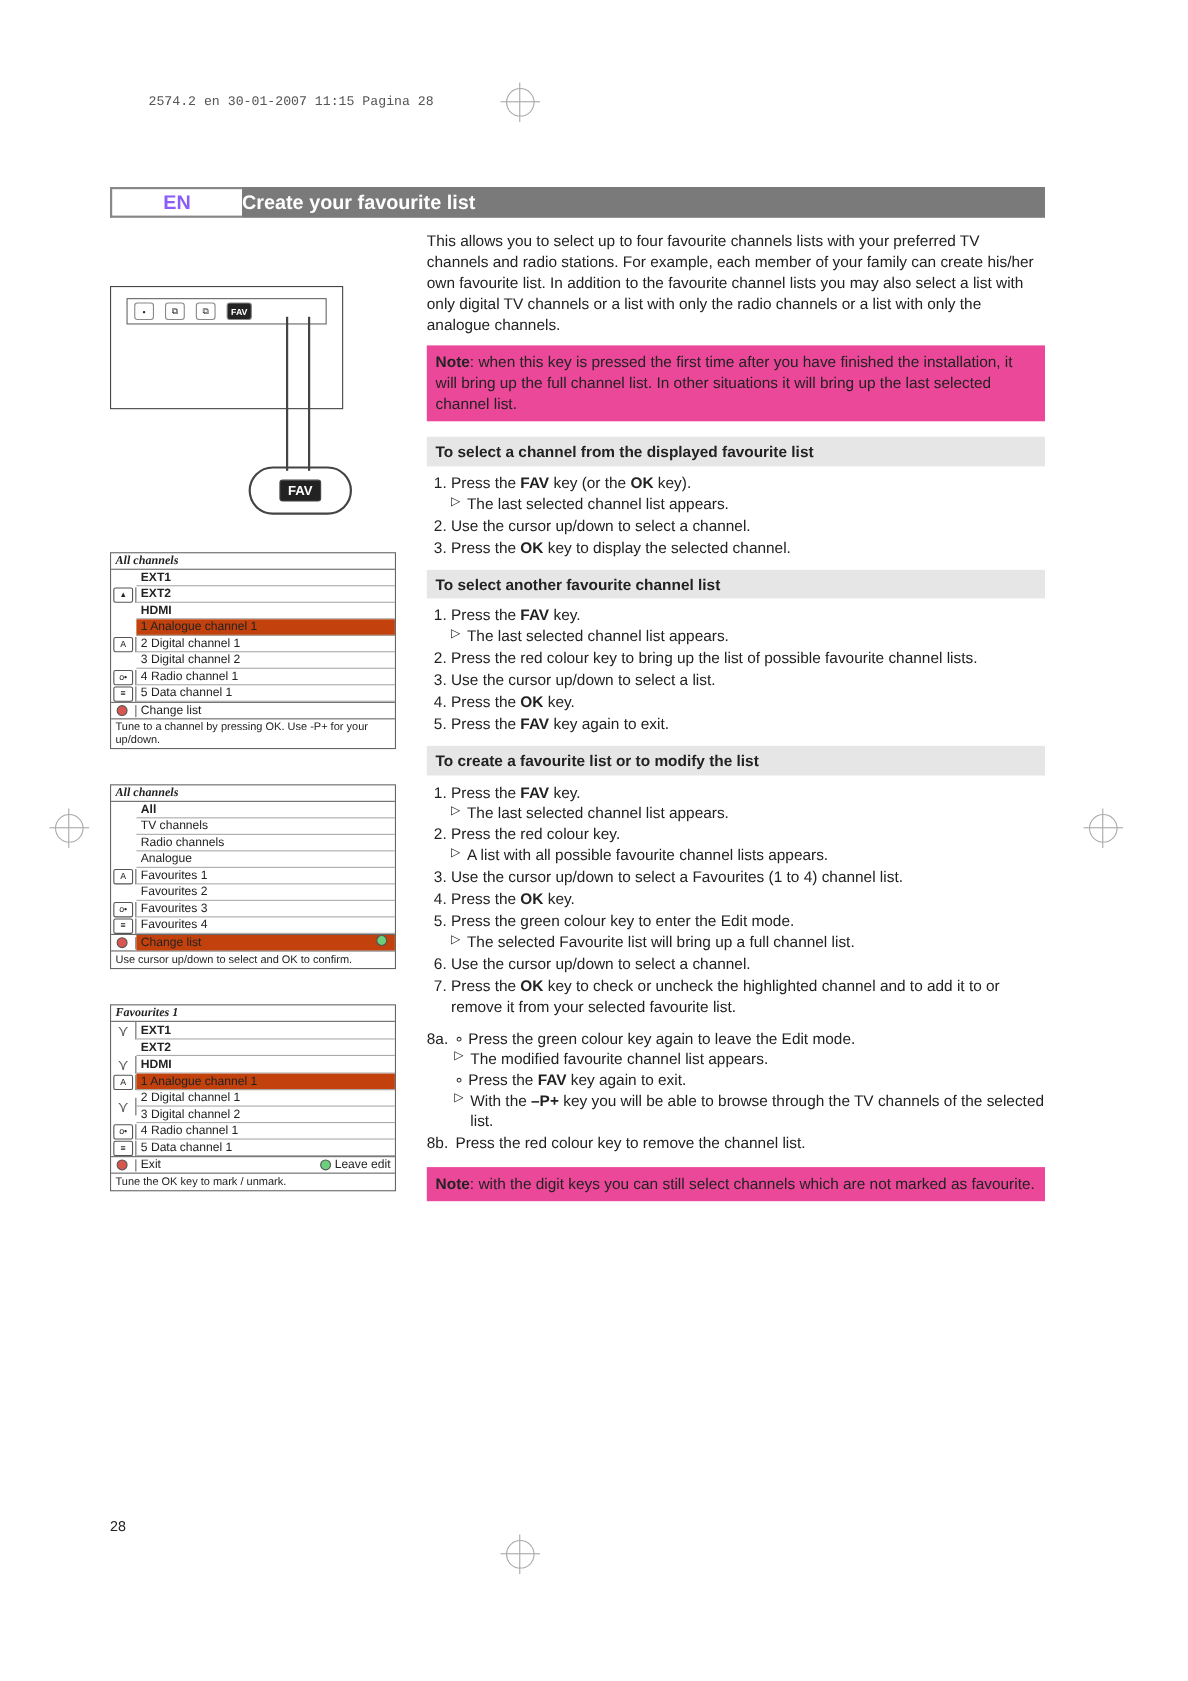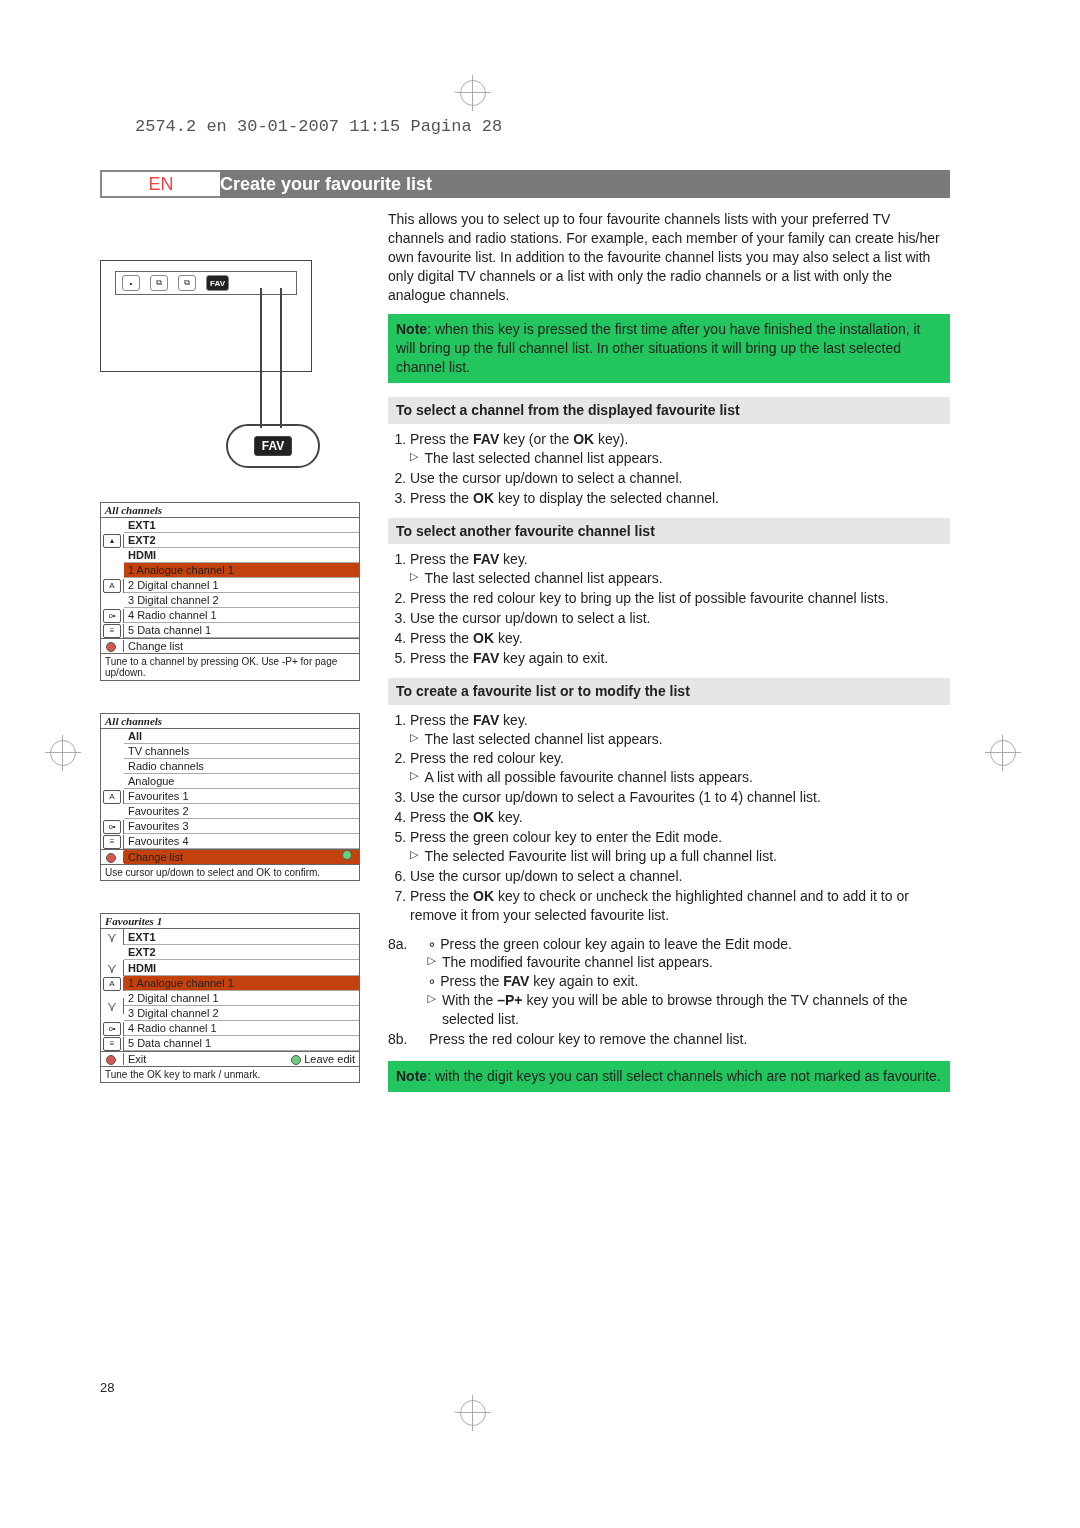--- a/index.html
+++ b/index.html
@@ -11,23 +11,22 @@
     height: 1528px;
     position: relative;
     font-size: 13px;
     color: #222;
   }
   .header-slug {
     position: absolute;
     top: 85px;
     left: 135px;
     font-family: "Courier New", monospace;
-    font-size: 17px;
+    font-size: 12px;
     color: #555;
-    margin-top: 32px;
   }
   .regmark-top {
     position: absolute;
     top: 80px;
     left: 460px;
     width: 24px;
     height: 24px;
     border: 1px solid #aaa;
     border-radius: 50%;
   }
@@ -71,24 +70,24 @@
   .title-row {
     display: flex;
     height: 28px;
   }
   .title-row .lang {
     width: 120px;
     border: 2px solid #888;
     border-right: none;
     box-sizing: border-box;
     text-align: center;
-    font-weight: normal;
+    font-weight: bold;
     font-size: 18px;
     line-height: 24px;
-    color: #ef4444;
+    color: #8b5cf6;
   }
   .title-row .title {
     flex: 1;
     background: #7a7a7a;
     color: #fff;
     font-weight: bold;
     font-size: 18px;
     line-height: 28px;
     text-align: left;
   }
@@ -207,42 +206,42 @@
   .dot-green { background: #6bcf7b; }
   .icon-box {
     width: 16px; height: 12px; border: 1px solid #555; display: inline-block;
     font-size: 8px; line-height: 12px; text-align: center; border-radius: 2px;
   }
   .check { color: #666; font-size: 14px; }
 
   
   .para { margin: 0 0 10px 0; }
   .note-box {
-    background: #22c55e;
+    background: #ec4899;
     padding: 6px 8px;
     margin: 6px 0 14px 0;
   }
   .subhead {
     background: #e6e6e6;
     font-weight: bold;
     padding: 4px 8px;
     margin: 10px 0 6px 0;
   }
   ol.proc {
     margin: 4px 0 10px 0;
     padding-left: 22px;
   }
   ol.proc li { margin: 1px 0; }
   .sub {
     display: flex;
     gap: 6px;
     margin-left: 0;
   }
   .sub .tri { font-size: 11px; }
-  .eight { display: flex; gap: 19px; margin: 1px 0; }
+  .eight { display: flex; gap: 4px; margin: 1px 0; }
   .page-num {
     position: absolute;
     top: 1210px;
     font-size: 13px;
     left: 0;
   }
   b { font-weight: bold; }
 </style>
 </head>
 <body>
@@ -307,21 +306,21 @@
           <div class="main-col">
               <div class="item">5 Data channel 1</div>
             </div>
         </div>
         <div class="row" style="border-top:1px solid #666;">
           <div class="icon-col"><span class="dot-red"></span></div>
           <div class="main-col">
               <div class="item" style="border:none">Change list</div>
             </div>
         </div>
-        <div class="footer">Tune to a channel by pressing OK. Use -P+ for page up/down.</div>
+        <div class="footer">Tune to a channel by pressing OK. Use -P+ for your up/down.</div>
       </div>
 
       <div class="tv-panel">
         <div class="hdr">All channels</div>
         <div class="row">
           <div class="icon-col"></div>
           <div class="main-col">
             <div class="item bold">All</div>
             <div class="item">TV channels</div>
             <div class="item">Radio channels</div>

